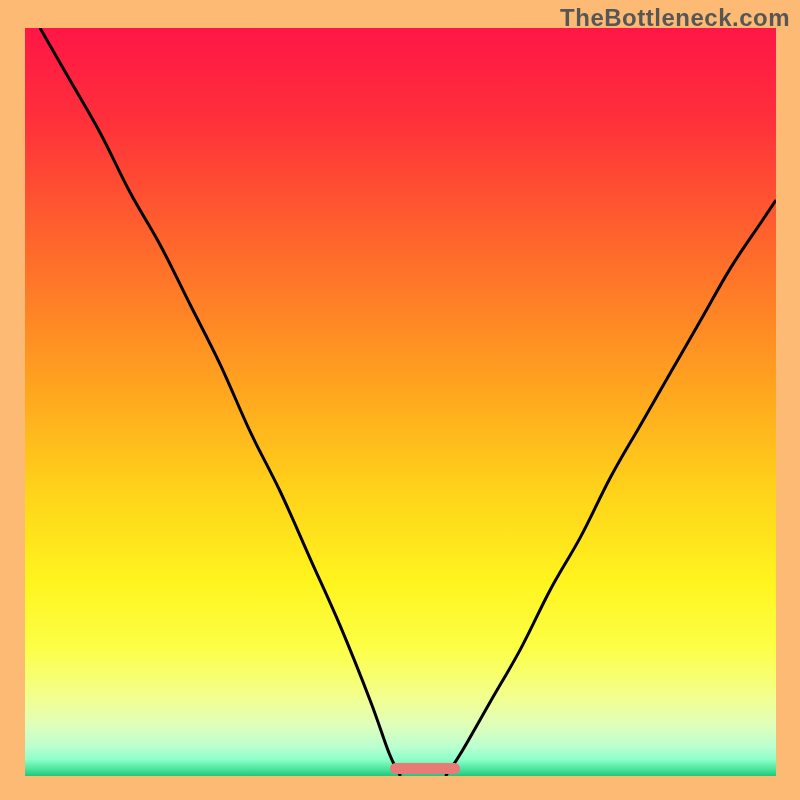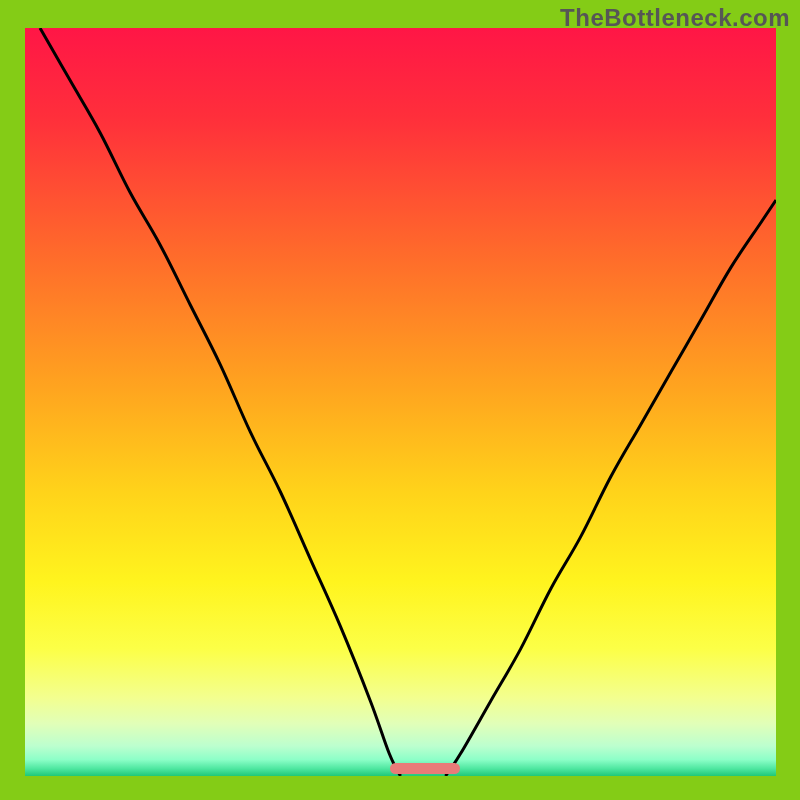--- a/index.html
+++ b/index.html
@@ -7,21 +7,21 @@
     padding: 0;
     width: 800px;
     height: 800px;
     background: #000;
     overflow: hidden;
   }
   .frame {
     position: relative;
     width: 800px;
     height: 800px;
-    background: #84cc16;
+    background: #fdba74;
   }
   .watermark {
     position: absolute;
     top: 4px;
     right: 10px;
     font-family: Arial, Helvetica, sans-serif;
     font-size: 24px;
     font-weight: 600;
     color: #565656;
     letter-spacing: 0.5px;

